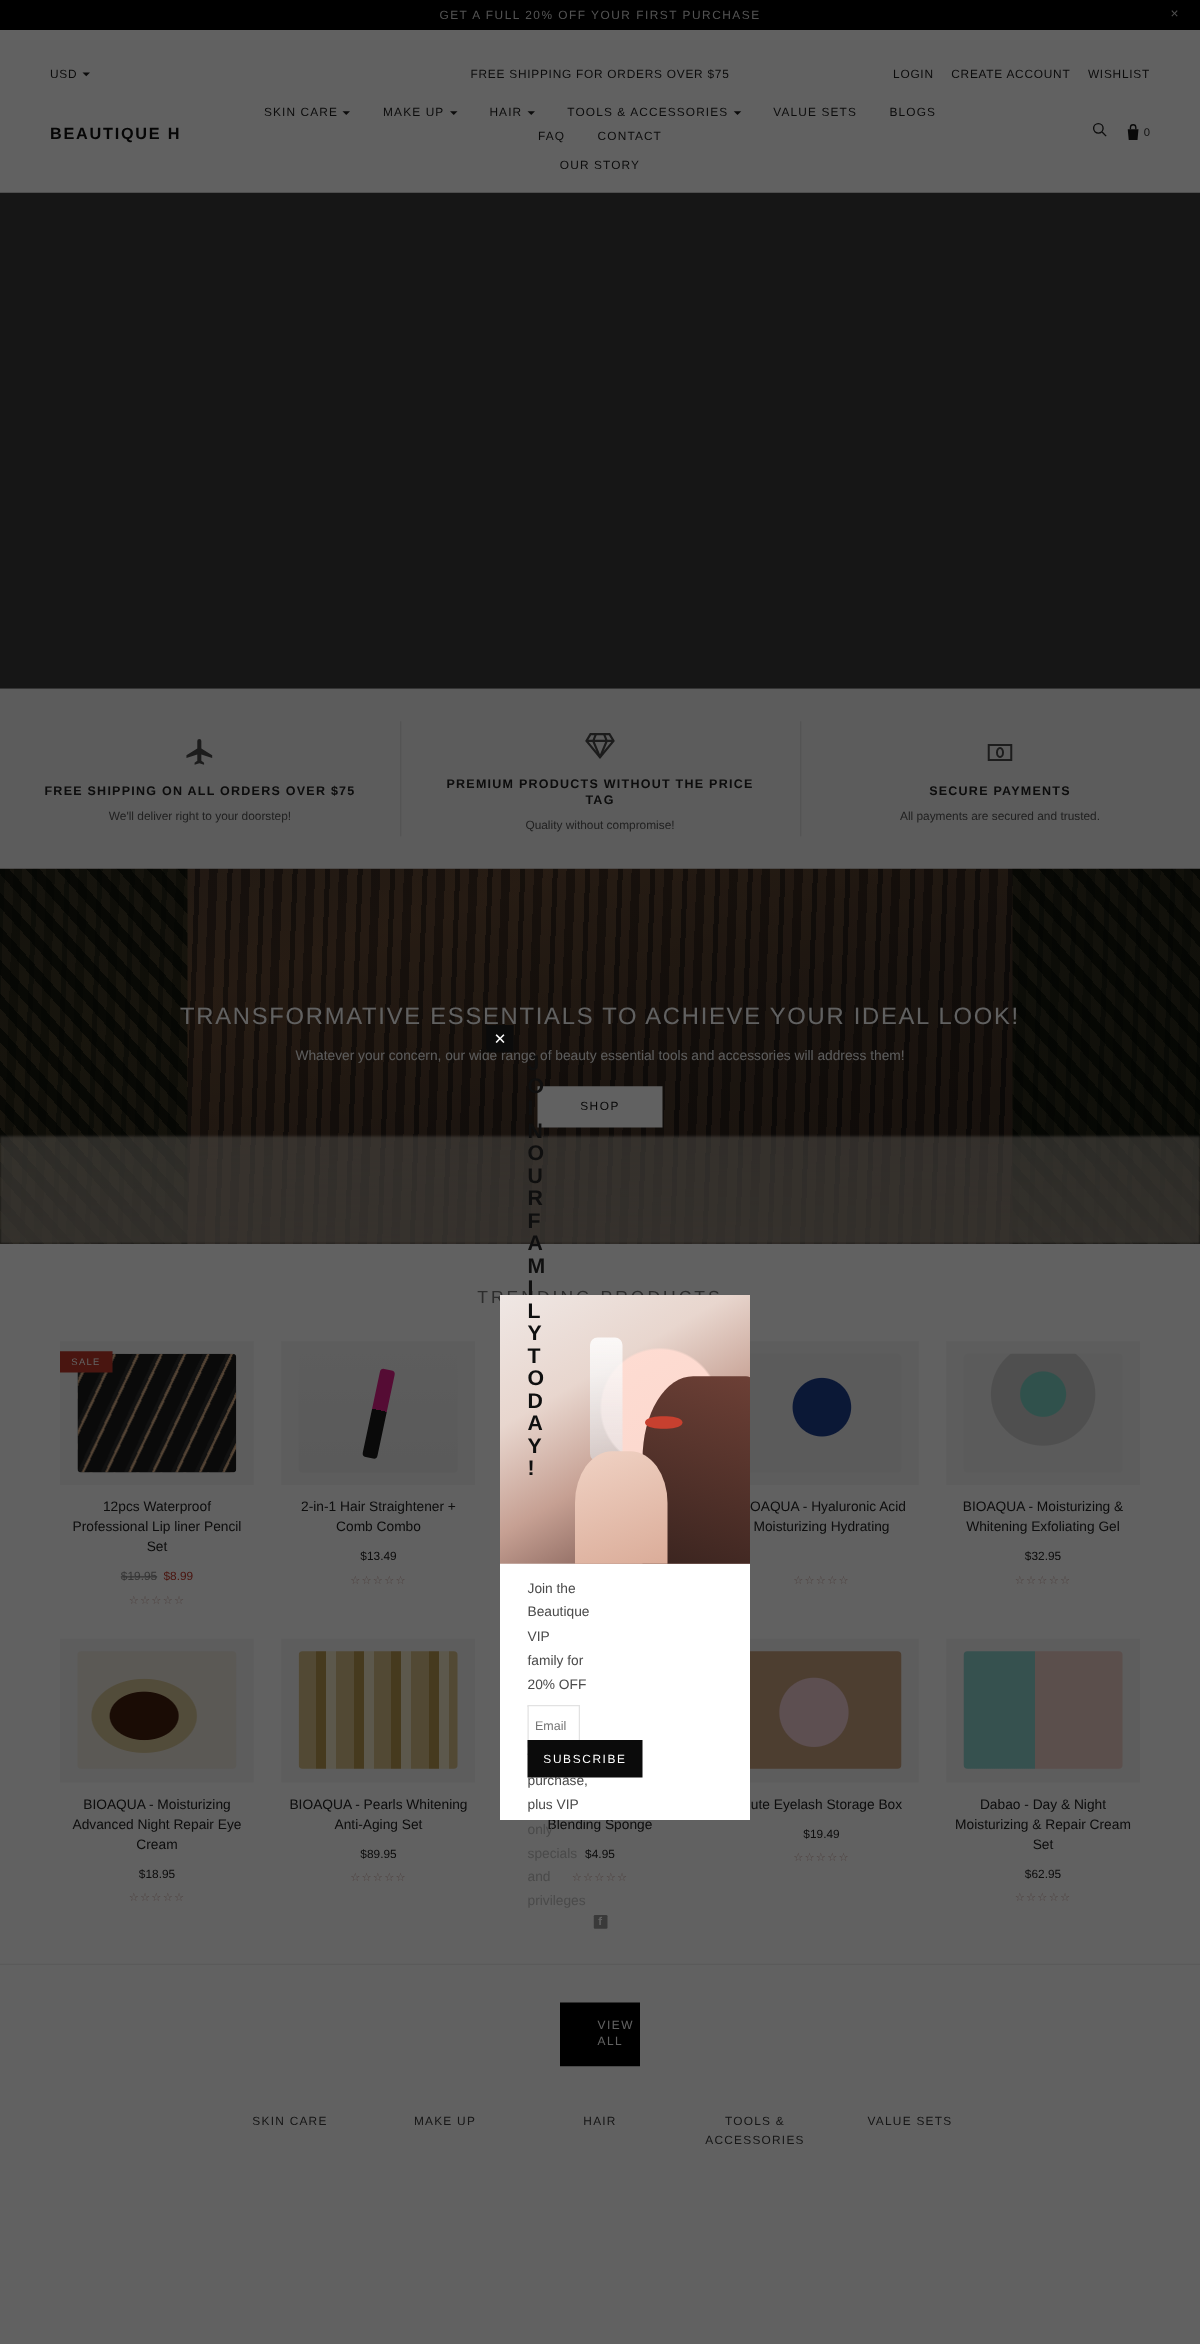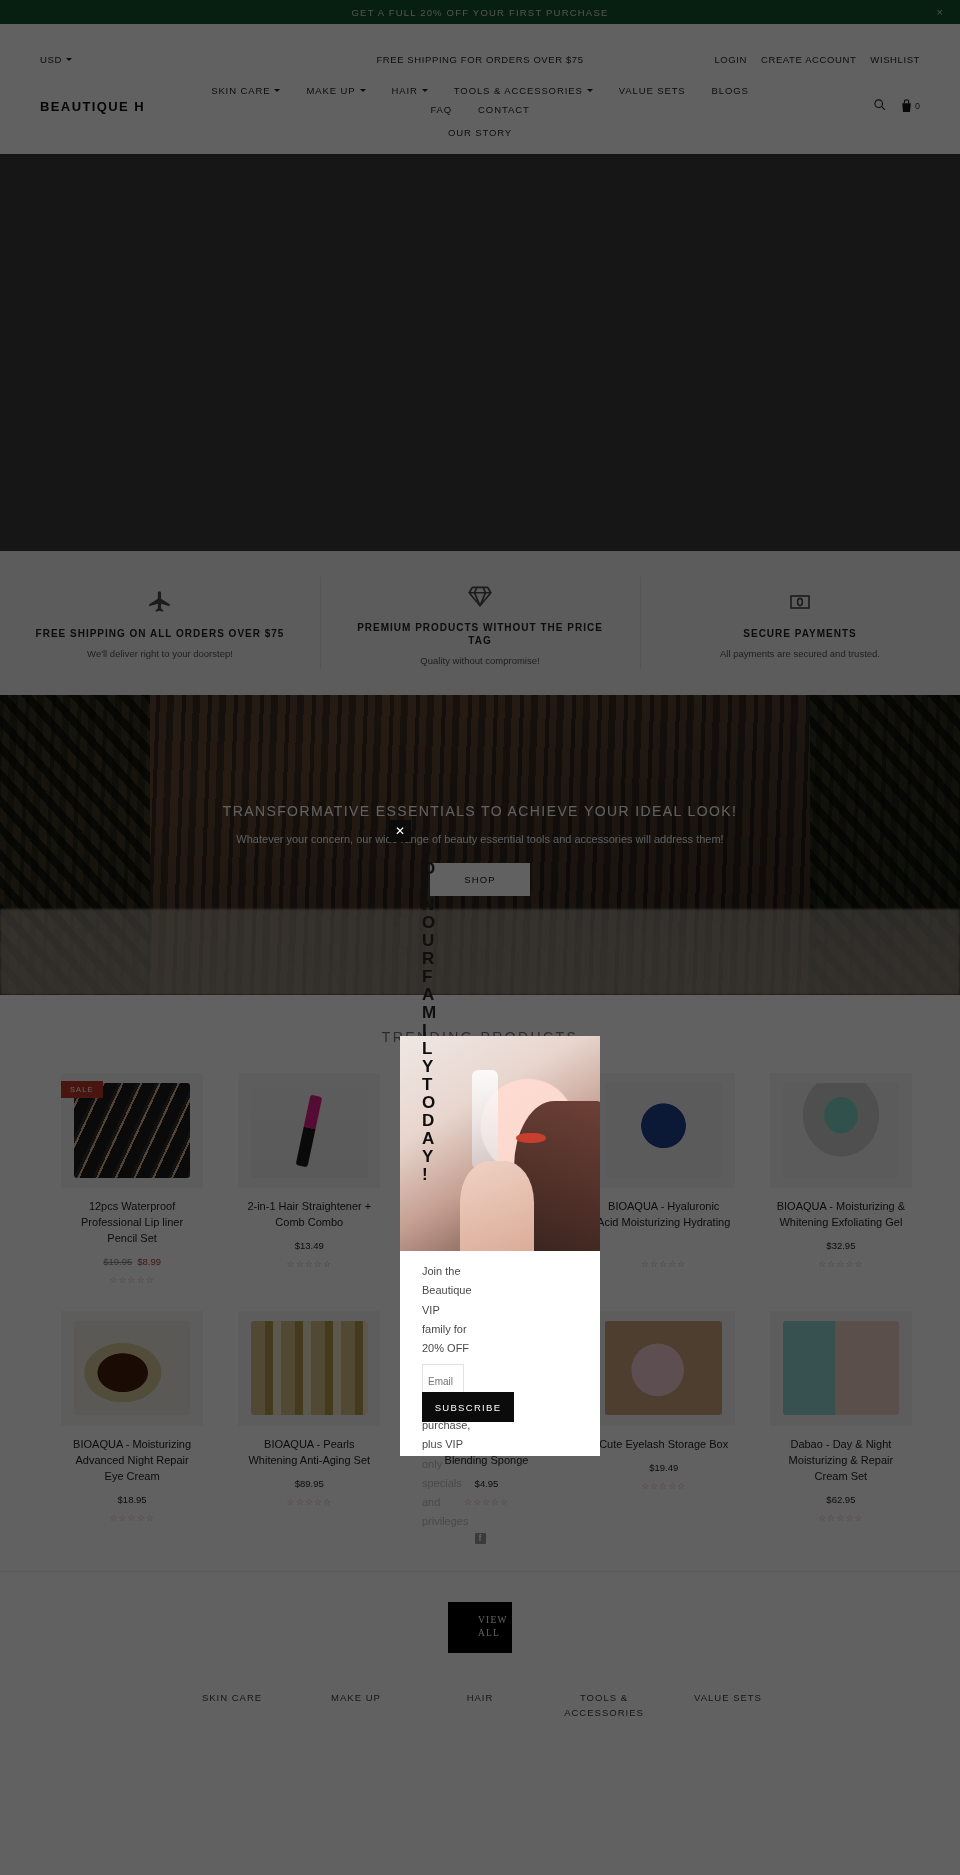--- a/index.html
+++ b/index.html
@@ -7,21 +7,21 @@
     width: 960px; height: 1875px;
     font-family: "Liberation Sans", sans-serif;
     background: #ffffff;
     overflow: hidden;
   }
   
   #page { position: relative; width: 960px; height: 1875px; background:#fff; }
 
   
   .announce {
-    height: 24px; background: #14532d; color: #d8d8d8;
+    height: 24px; background: #000000; color: #d8d8d8;
     display: flex; align-items: center; justify-content: center;
     font-size: 9.5px; letter-spacing: 1.2px; position: relative;
   }
   .announce .close {
     position: absolute; right: 16px; top: 50%; transform: translateY(-50%);
     font-size: 11px; color: #cfcfcf; cursor: pointer; line-height: 1;
   }
 
   
   .utility {
@@ -104,38 +104,38 @@
   .banner .leaf-r { right: 0; }
   .banner .cloth {
     position: absolute; left: 0; right: 0; bottom: 0; height: 86px;
     background: linear-gradient(180deg, rgba(200,192,180,.55), rgba(168,158,146,.75));
     filter: blur(1px);
   }
   .banner-inner {
     position: relative; z-index: 3; text-align: center;
     padding-top: 108px; color: #ffffff;
   }
-  .banner h2 { font-size: 14px; font-weight: 400; letter-spacing: 1.4px; color: #fff; }
+  .banner h2 { font-size: 19px; font-weight: 400; letter-spacing: 1.4px; color: #fff; }
   .banner p  { font-size: 11px; margin-top: 14px; color: #f2f2f2; }
   .banner .shop-btn {
     display:inline-block; margin-top: 18px; background:#fff; color:#111;
     font-size: 9.5px; letter-spacing: 1.2px; padding: 11px 34px; cursor:pointer;
   }
 
   
   .trending { background:#fff; padding: 34px 0 0; }
   .trending h3 {
     text-align:center; font-size: 14px; font-weight: 400;
     letter-spacing: 2.4px; color:#737373; margin-bottom: 28px;
   }
   .grid {
     display: grid; grid-template-columns: repeat(5, 1fr);
     gap: 26px 22px; padding: 0 48px;
   }
-  .card { text-align:center;margin-left:13px; }
+  .card { text-align:center; }
   .thumb {
     position: relative; width: 100%; height: 115px; background: #f3f3f3;
     display:flex; align-items:center; justify-content:center; overflow:hidden;
   }
   .badge {
     position:absolute; left:0; top:8px; background:#c0392b; color:#fff;
     font-size: 7.5px; letter-spacing: 1.1px; padding: 4px 9px;
   }
   .badge.sold { background:#8a8a8a; left:50%; top:50%; transform:translate(-50%,-50%);
                 padding:6px 12px; font-size:8px; }
@@ -167,21 +167,20 @@
   .a-eyelash { background:radial-gradient(circle at 45% 52%, #f3cfd4 0 32%, #caa27f 33%); }
   .a-dabao { background:linear-gradient(90deg,#8fd4d0 0 45%, #f0cfc8 45% 100%); }
 
   
   .viewall-wrap { text-align:center; padding: 30px 0 26px; background:#fff;
                   border-top: 1px solid #ececec; margin-top: 26px; }
   .viewall {
     display:inline-block; background:#000; color:#fff; font-size: 9.5px;
     letter-spacing: 1.2px; padding: 12px 30px; line-height: 1.45; cursor:pointer;
     width: 64px;
-    font-family: Liberation Serif, serif;
   }
   .footcats { display:flex; justify-content:center; gap: 40px; padding: 12px 0 40px;
               background:#fff; }
   .footcats .fc { font-size: 9.5px; letter-spacing: 1px; color:#3a3a3a;
                   text-align:center; line-height: 1.55; cursor:pointer; width: 84px; }
   .fb-row { text-align:center; padding: 4px 0 0; }
   .fb-icon { display:inline-block; width: 11px; height: 11px; background:#9a9a9a;
              color:#fff; font-size:9px; font-weight:700; line-height:11px; border-radius:1px; }
 
   

